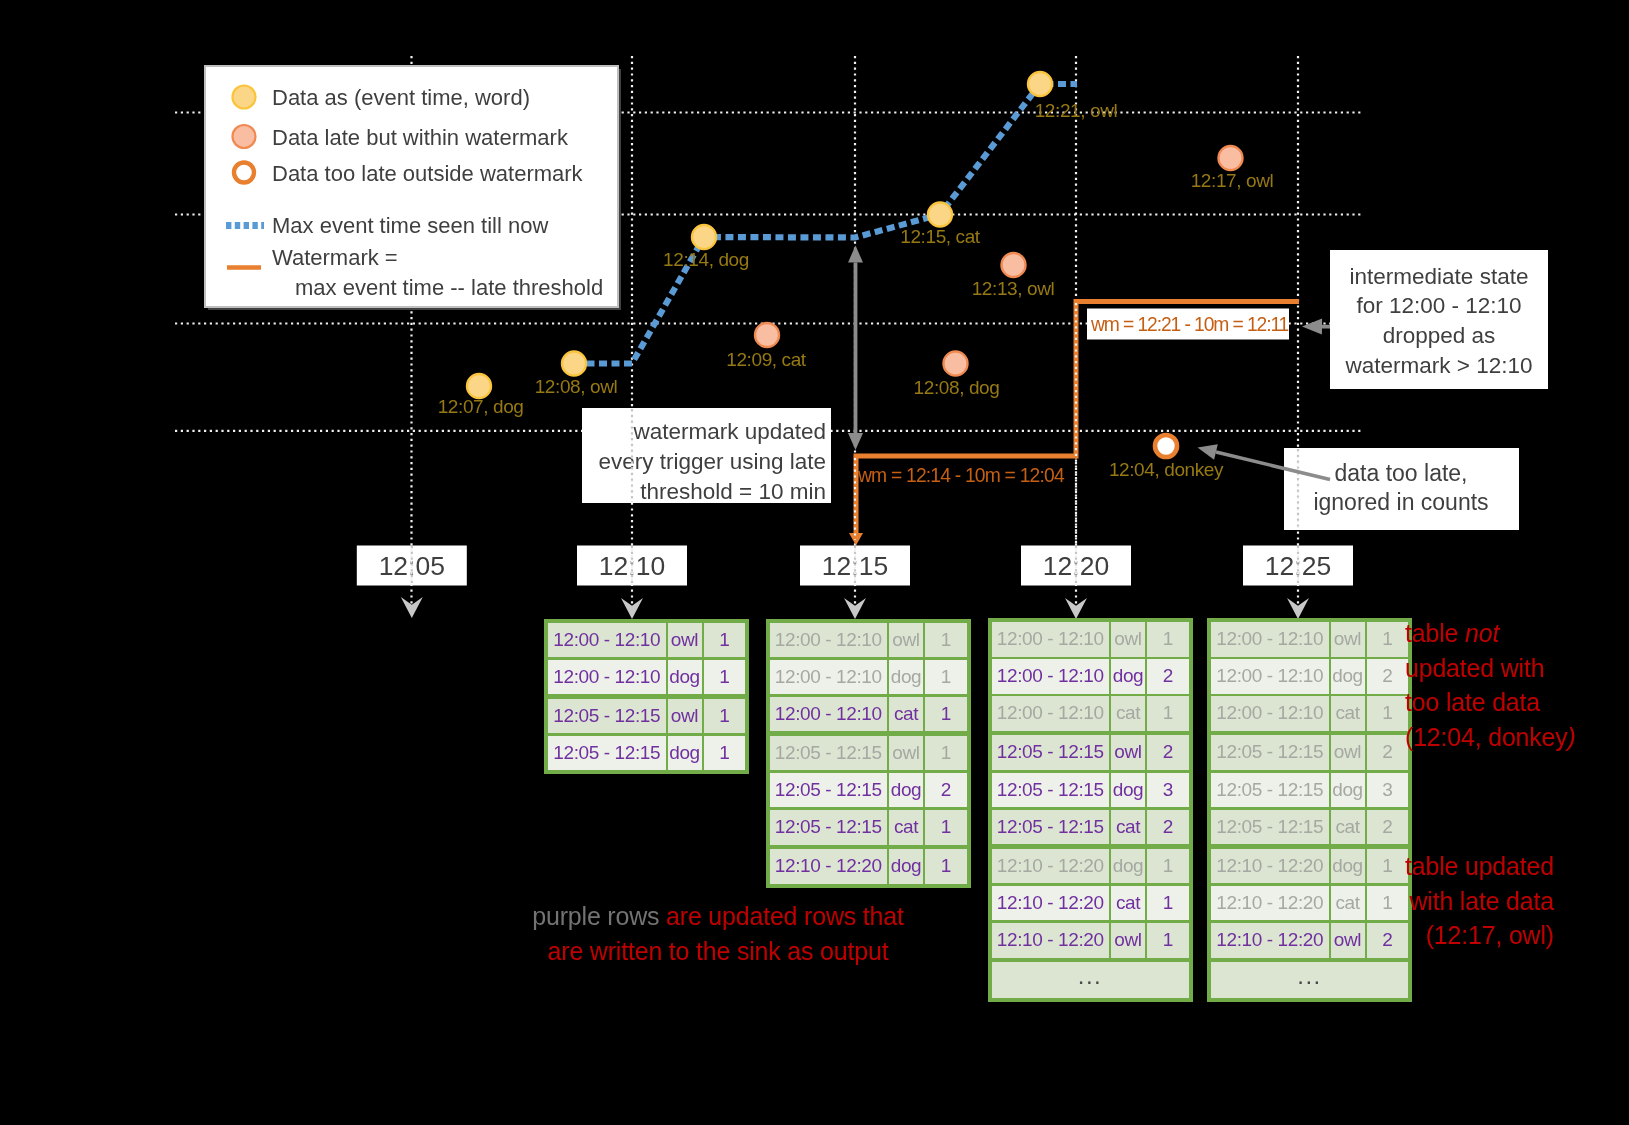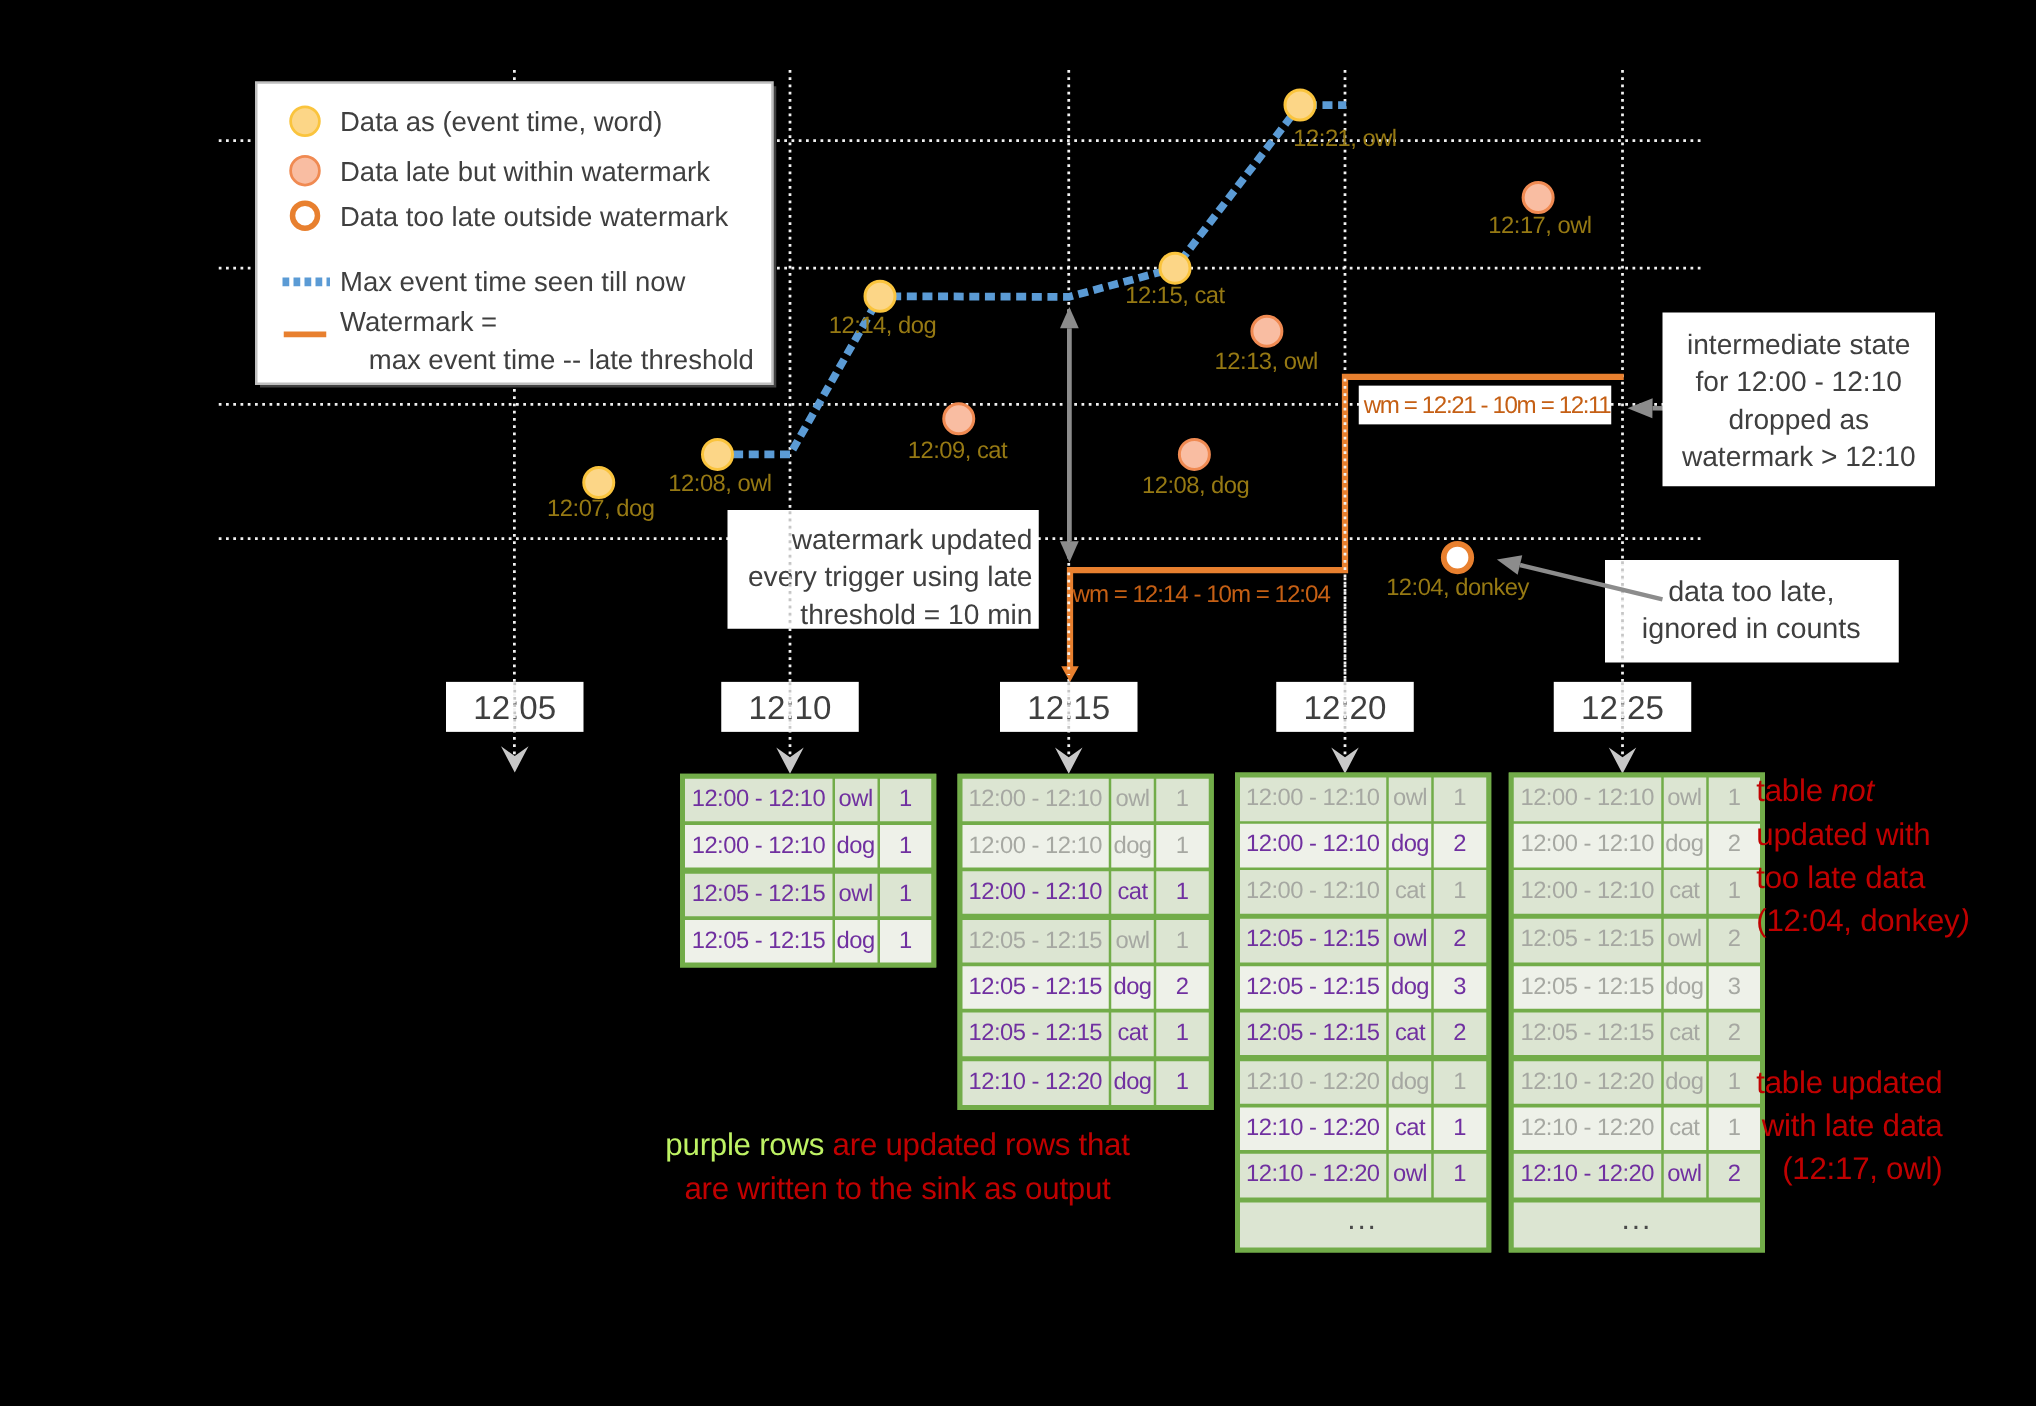--- a/index.html
+++ b/index.html
@@ -267,14 +267,14 @@
       <div class="row inr d p">
         <span class="t">12:10 - 12:20</span>
         <span class="w">owl</span>
         <span class="c">2</span>
       </div>
       <div class="row grp dotsrow">...</div>
     </div>
 
 <div class="red" style="left:1405px;top:616px;">table <i>not</i><br>updated with<br>too late data<br>(12:04, donkey<i>)</i></div>
 <div class="red" style="left:1405px;top:849px;text-align:right;">table updated<br>with late data<br>(12:17, owl)</div>
-<div class="red ctr" style="left:468px;top:899px;width:500px;text-align:center;"><span style="color:#bef264">purple rows </span>are updated rows that<br>are written to the sink as output</div>
+<div class="red ctr" style="left:468px;top:899px;width:500px;text-align:center;"><span style="color:#737373">purple rows </span>are updated rows that<br>are written to the sink as output</div>
 
 </div>
 </body></html>

